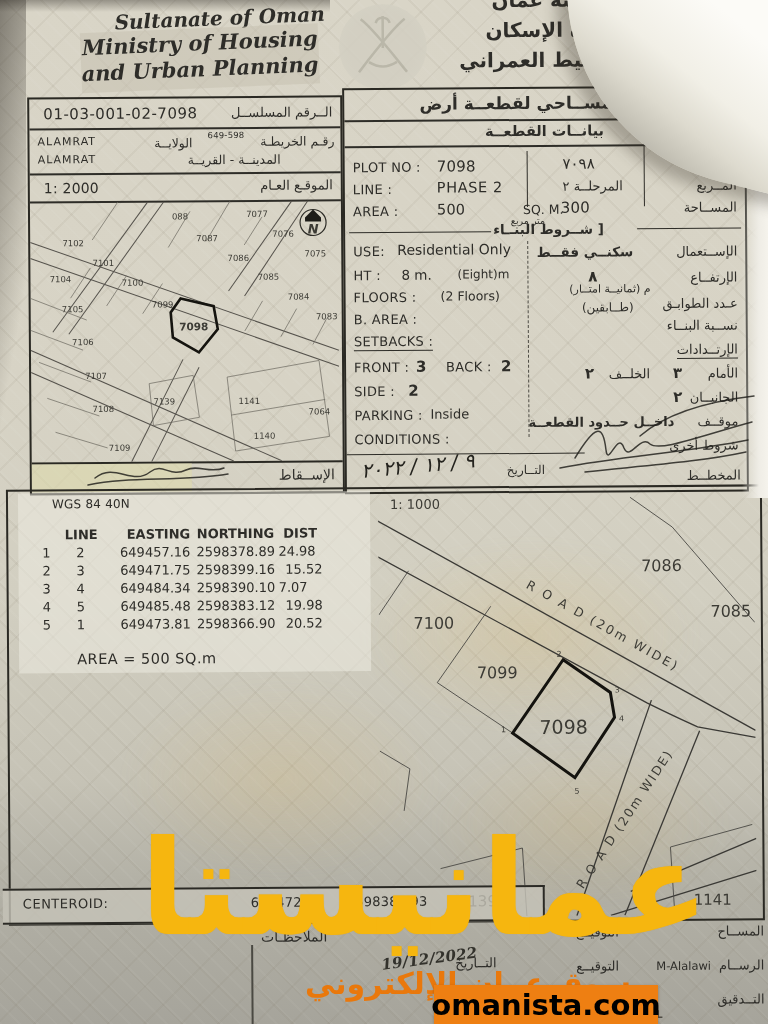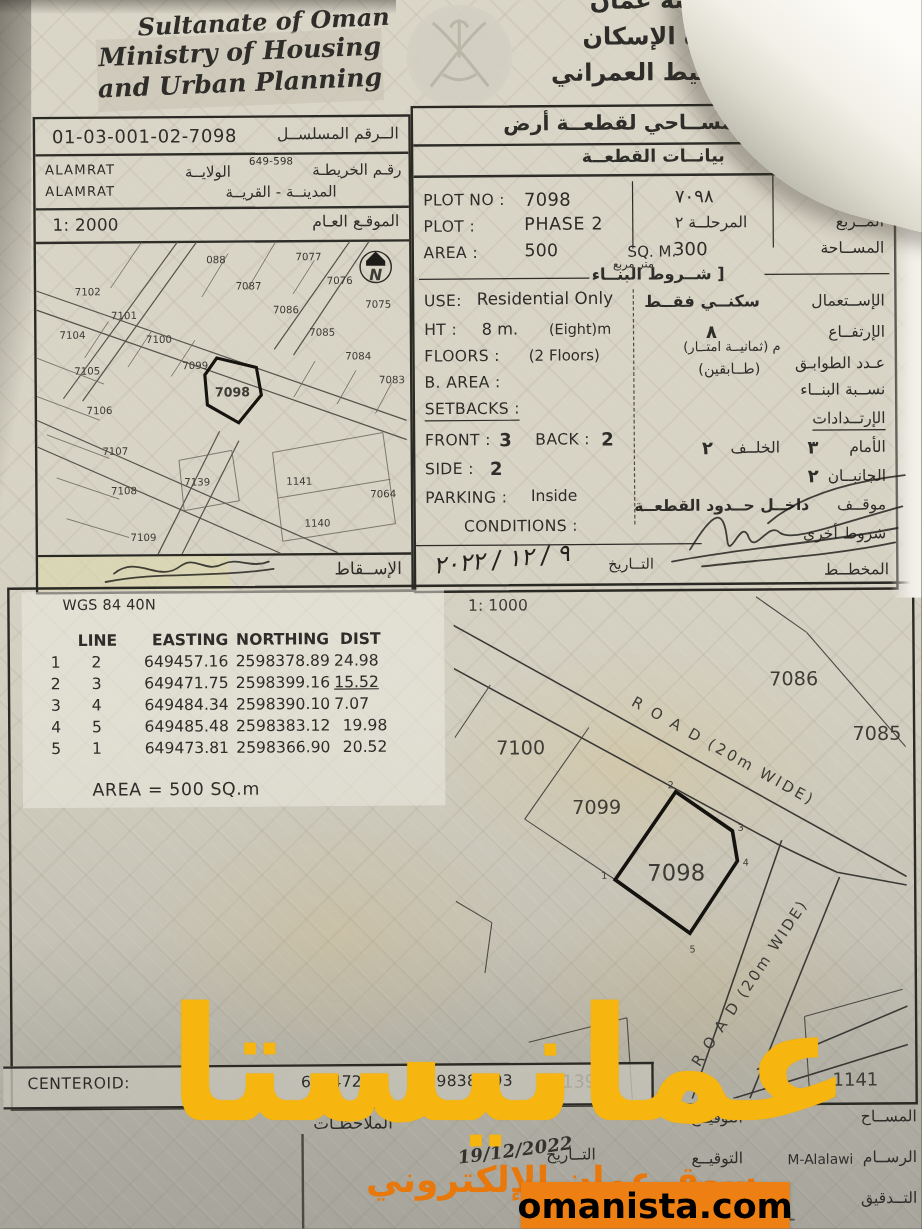--- a/index.html
+++ b/index.html
@@ -176,21 +176,21 @@
     </div>
 
     <div class="box" style="left:345px;top:88px;width:400px;height:402px;">
       <div class="abs ar" style="left:0;top:4px;width:100%;text-align:center;font-size:17px;font-weight:bold;letter-spacing:1px;">رســم مســاحي لقطعــة أرض</div>
       <div class="hline" style="left:0;top:30px;width:100%;height:2px;"></div>
       <div class="abs ar" style="left:0;top:34px;width:100%;text-align:center;font-size:14.5px;font-weight:bold;">بيانــات القطعــة</div>
       <div class="hline" style="left:0;top:56px;width:100%;"></div>
 
       <div class="abs lbl" style="left:8px;top:70px;">PLOT NO :</div>
       <div class="abs num" style="left:92px;top:68px;font-size:15px;">7098</div>
-      <div class="abs lbl" style="left:8px;top:92px;">PLOT :</div>
+      <div class="abs lbl" style="left:8px;top:92px;">LINE :</div>
       <div class="abs" style="left:92px;top:90px;font-size:14.5px;letter-spacing:.6px;">PHASE 2</div>
       <div class="abs lbl" style="left:8px;top:114px;">AREA :</div>
       <div class="abs num" style="left:92px;top:112px;font-size:14.5px;">500</div>
       <div class="abs" style="left:178px;top:113px;font-size:12.5px;">SQ. M.</div>
       <div class="vline" style="left:182px;top:62px;height:56px;width:1.2px;"></div>
 
       <div class="abs ar lbl" style="right:8px;top:68px;">القطعــة</div>
       <div class="abs ar num" style="right:150px;top:66px;font-size:15px;">٧٠٩٨</div>
       <div class="abs ar lbl" style="right:8px;top:90px;">المــربع</div>
       <div class="abs ar" style="right:122px;top:90px;font-size:13px;">المرحلــة ٢</div>
@@ -212,22 +212,22 @@
       <div class="abs" style="left:95px;top:199px;font-size:12.5px;">(2 Floors)</div>
       <div class="abs lbl" style="left:8px;top:222px;">B. AREA :</div>
       <div class="abs lbl" style="left:8px;top:244px;border-bottom:1.5px solid #2e2d28;padding-bottom:1px;">SETBACKS :</div>
       <div class="abs lbl" style="left:8px;top:270px;">FRONT :</div>
       <div class="abs num" style="left:70px;top:268px;font-size:15px;font-weight:bold;">3</div>
       <div class="abs lbl" style="left:100px;top:270px;">BACK :</div>
       <div class="abs num" style="left:155px;top:268px;font-size:15px;font-weight:bold;">2</div>
       <div class="abs lbl" style="left:8px;top:294px;">SIDE :</div>
       <div class="abs num" style="left:62px;top:292px;font-size:15px;font-weight:bold;">2</div>
       <div class="abs lbl" style="left:8px;top:318px;">PARKING :</div>
-      <div class="abs" style="left:84px;top:317px;font-size:13px;margin-left:12px;">Inside</div>
-      <div class="abs lbl" style="left:8px;top:342px;margin-left:32px;">CONDITIONS :</div>
+      <div class="abs" style="left:84px;top:317px;font-size:13px;">Inside</div>
+      <div class="abs lbl" style="left:8px;top:342px;">CONDITIONS :</div>
 
       <div class="dashv" style="left:182px;top:152px;height:196px;"></div>
 
       <div class="abs ar lbl" style="right:8px;top:156px;">الإســتعمال</div>
       <div class="abs ar" style="right:112px;top:155px;font-size:13.5px;font-weight:bold;">سكنــي فقــط</div>
       <div class="abs ar lbl" style="right:8px;top:182px;">الإرتفــاع</div>
       <div class="abs ar num" style="right:148px;top:179px;font-size:15px;font-weight:bold;">٨</div>
       <div class="abs ar" style="right:95px;top:194px;font-size:11px;">م  (ثمانيــة امتــار)</div>
       <div class="abs ar lbl" style="right:8px;top:208px;">عـدد الطوابـق</div>
       <div class="abs ar" style="right:112px;top:212px;font-size:12px;">(طــابقين)</div>
@@ -264,21 +264,21 @@
           <span class="row-cell" style="left:46px;top:24px;width:20px;text-align:center;">2</span>
           <span class="row-cell" style="left:90px;top:24px;width:76px;text-align:right;">649457.16</span>
           <span class="row-cell" style="left:172px;top:24px;width:78px;text-align:right;">2598378.89</span>
           <span class="row-cell" style="left:254px;top:24px;width:44px;text-align:left;">24.98</span>
         </div>
         <div>
           <span class="row-cell" style="left:12px;top:42px;width:20px;text-align:center;">2</span>
           <span class="row-cell" style="left:46px;top:42px;width:20px;text-align:center;">3</span>
           <span class="row-cell" style="left:90px;top:42px;width:76px;text-align:right;">649471.75</span>
           <span class="row-cell" style="left:172px;top:42px;width:78px;text-align:right;">2598399.16</span>
-          <span class="row-cell" style="left:254px;top:42px;width:44px;text-decoration:underline;">15.52</span>
+          <span class="row-cell" style="left:254px;top:42px;width:44px;text-align:right;">15.52</span>
         </div>
         <div>
           <span class="row-cell" style="left:12px;top:60px;width:20px;text-align:center;">3</span>
           <span class="row-cell" style="left:46px;top:60px;width:20px;text-align:center;">4</span>
           <span class="row-cell" style="left:90px;top:60px;width:76px;text-align:right;">649484.34</span>
           <span class="row-cell" style="left:172px;top:60px;width:78px;text-align:right;">2598390.10</span>
           <span class="row-cell" style="left:254px;top:60px;width:44px;text-align:left;">7.07</span>
         </div>
         <div>
           <span class="row-cell" style="left:12px;top:78px;width:20px;text-align:center;">4</span>

